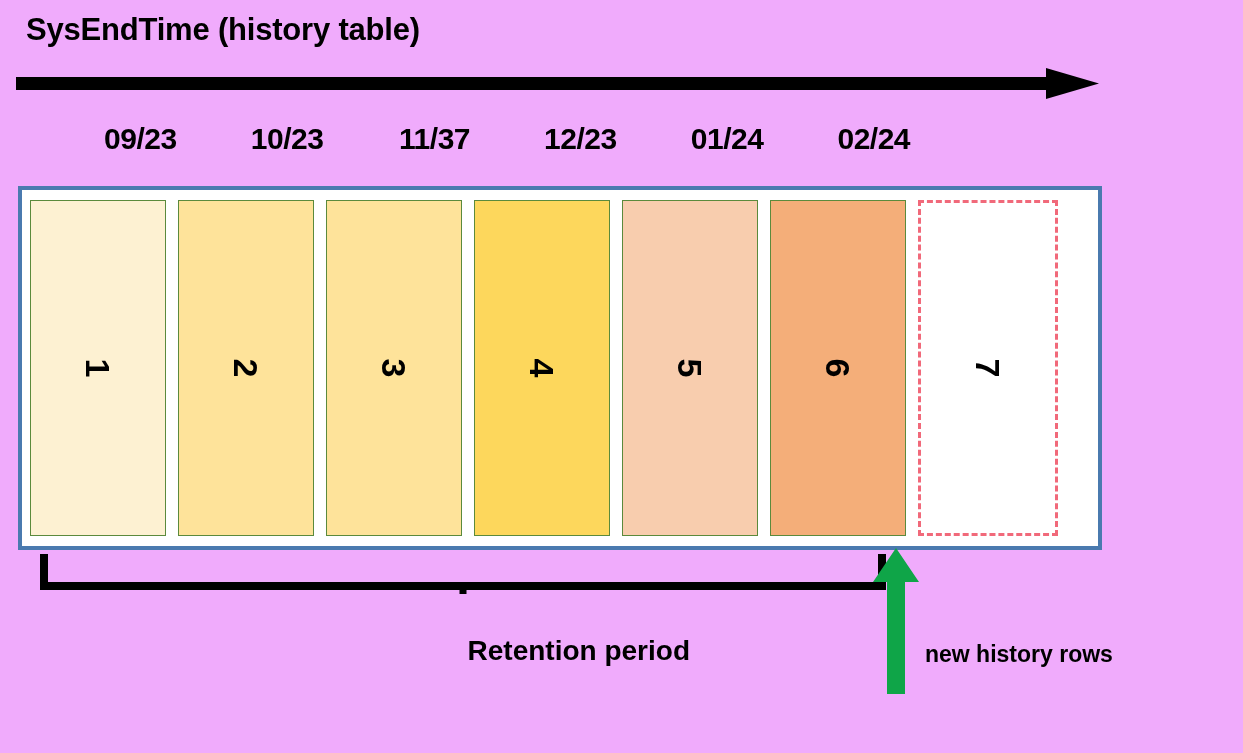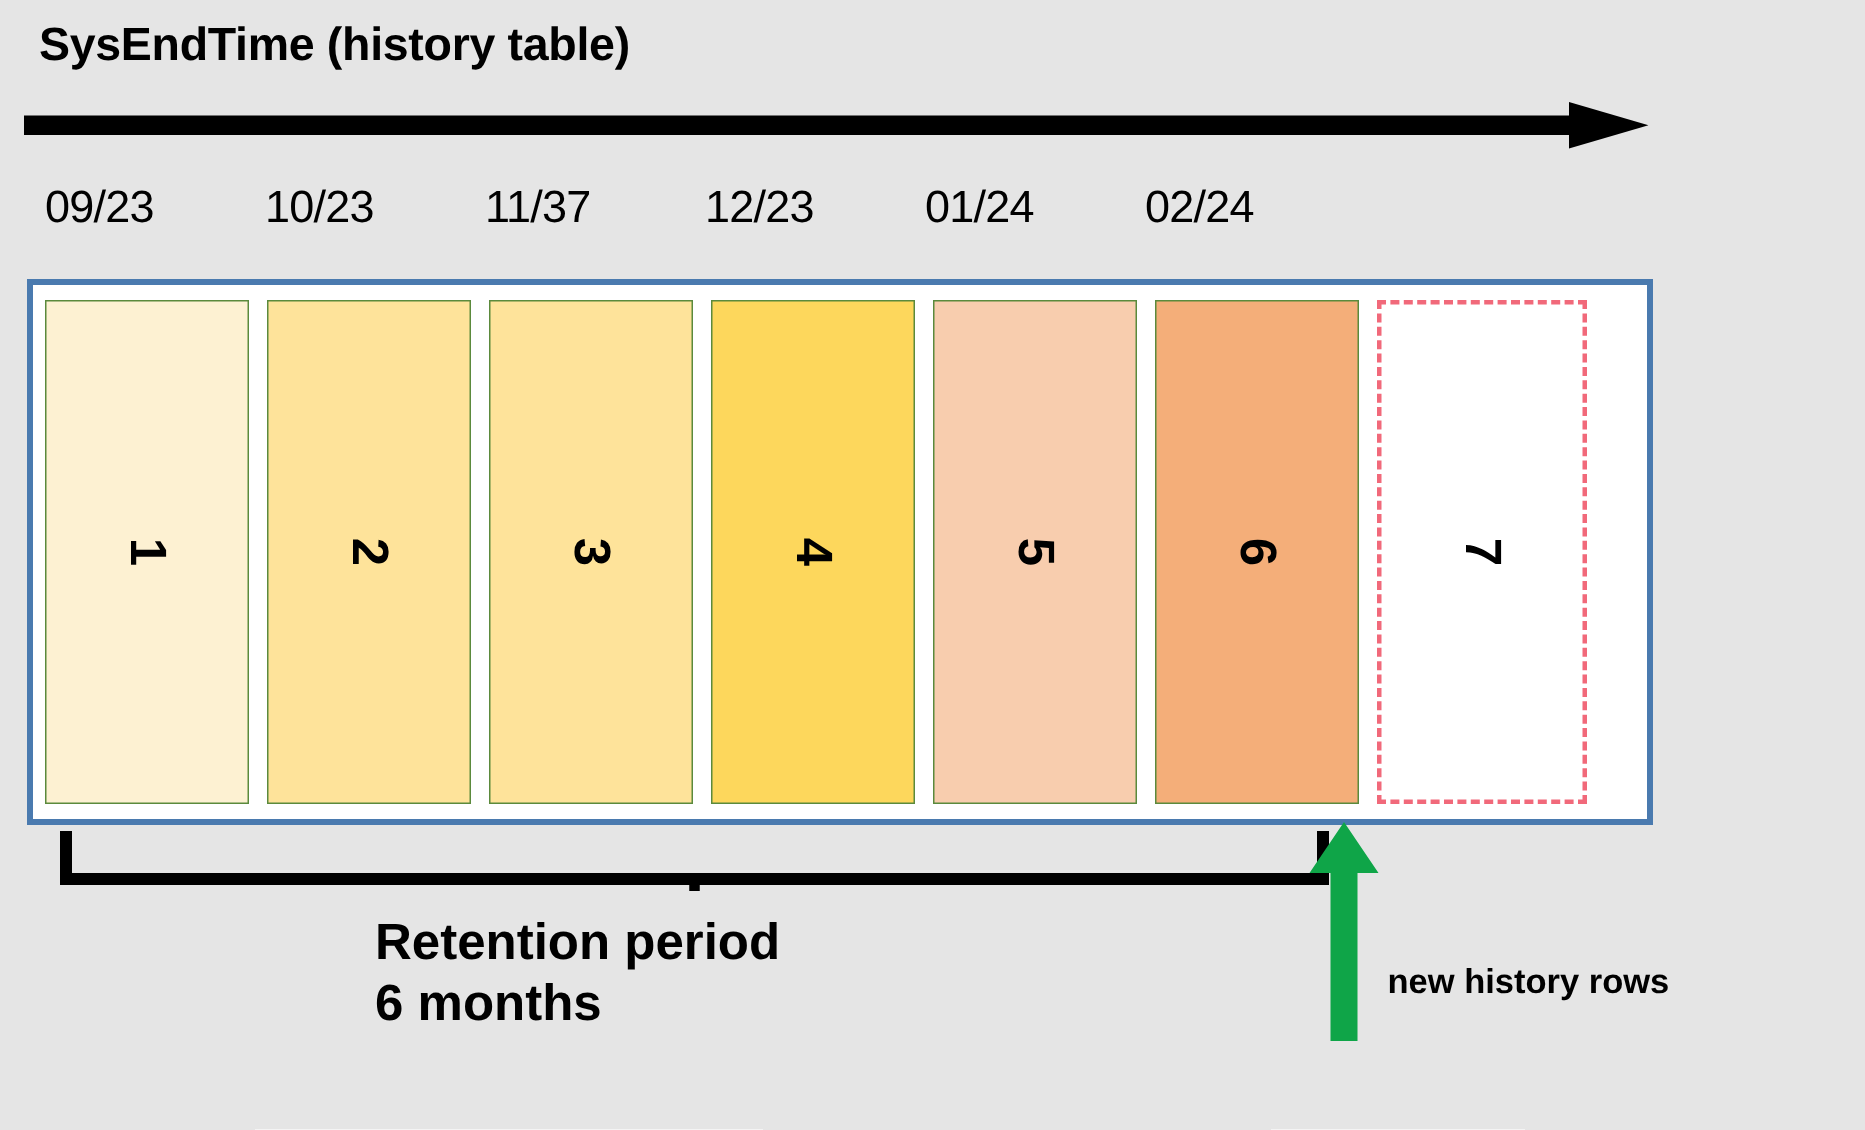--- a/index.html
+++ b/index.html
@@ -8,21 +8,21 @@
     background: #ffffff;
   }
   body {
     font-family: "Liberation Sans", sans-serif;
     color: #000000;
   }
   #canvas {
     position: relative;
     width: 1243px;
     height: 753px;
-    background: #e5e5e5;
+    background: #f0abfc;
     overflow: hidden;
   }
 
   
   #diagram-title {
     position: absolute;
     left: 26px;
     top: 12px;
     font-size: 31px;
     font-weight: bold;
@@ -44,23 +44,23 @@
   #month-labels {
     position: absolute;
     left: 30px;
     top: 122px;
     width: 880px;
     height: 44px;
     display: flex;
   }
   #month-labels .month-label {
     flex: 1 1 0;
-    text-align: left;
+    text-align: right;
     font-size: 30px;
-    font-weight: normal;
+    font-weight: bold;
     letter-spacing: -0.5px;
     color: #000000;
   }
 
   
   #history-frame {
     position: absolute;
     left: 18px;
     top: 186px;
     width: 1084px;
@@ -106,24 +106,24 @@
   #retention-bracket {
     position: absolute;
     left: 40px;
     top: 552px;
     width: 846px;
     height: 42px;
   }
   #retention-caption {
     position: absolute;
     left: 250px;
-    top: 608px;
+    top: 634px;
     width: 440px;
-    text-align: left;
-    font-size: 34px;
+    text-align: right;
+    font-size: 28px;
     font-weight: bold;
     line-height: 1.22;
     color: #000000;
   }
 
   
   #new-rows-arrow {
     position: absolute;
     left: 872px;
     top: 548px;
@@ -199,21 +199,20 @@
 
   <div id="retention-bracket">
     <svg width="846" height="42" viewBox="0 0 846 42">
       <path d="M 4 2 L 4 34 L 842 34 L 842 2" fill="none" stroke="#000000" stroke-width="8"></path>
       <line x1="423" y1="34" x2="423" y2="76" stroke="#000000" stroke-width="7"></line>
     </svg>
   </div>
 
   <div id="retention-caption">
     <div>Retention period</div>
-    <div>6 months</div>
   </div>
 
   <div id="new-rows-arrow">
     <svg width="48" height="146" viewBox="0 0 48 146">
       <polygon points="24,0 47,34 33,34 33,146 15,146 15,34 1,34" fill="#0fa548"></polygon>
     </svg>
   </div>
 
   <div id="new-rows-label">new history rows</div>
 

